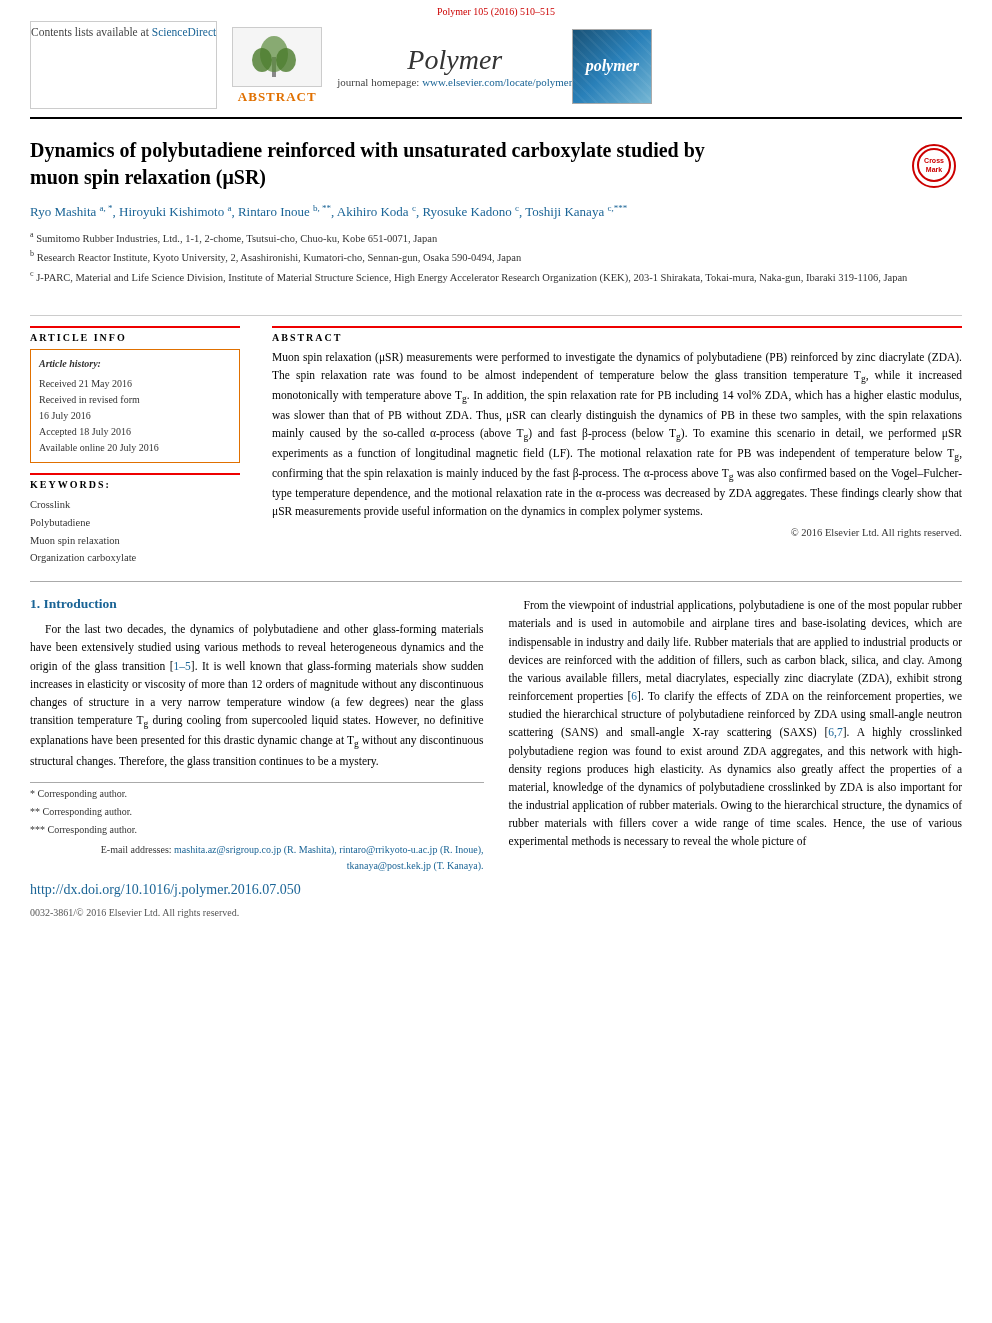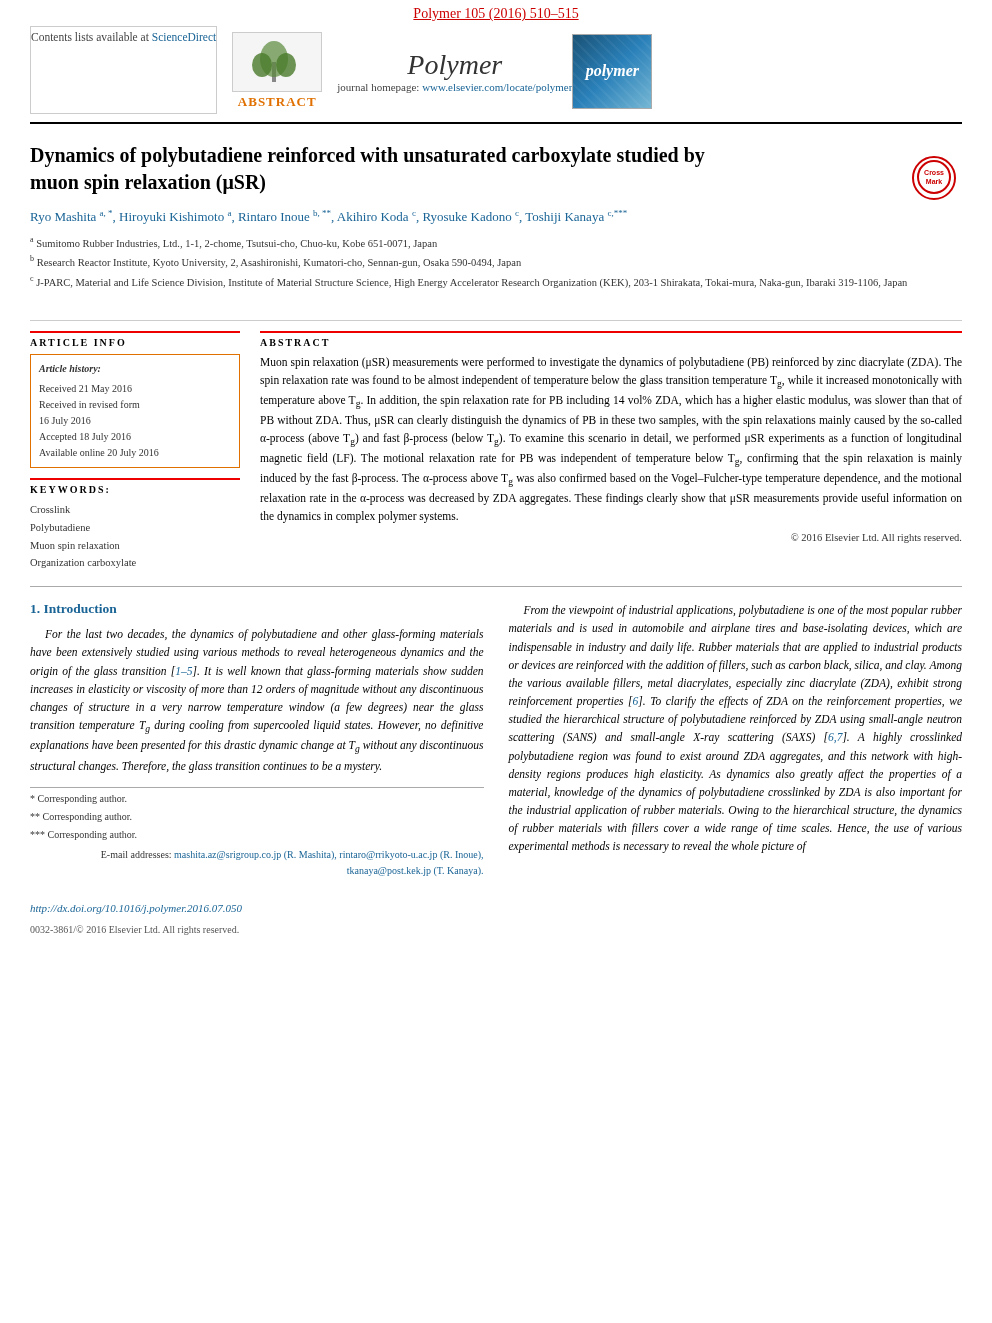--- a/index.html
+++ b/index.html
@@ -15,25 +15,24 @@
     .page {
       width: 992px;
       min-height: 1323px;
       background: #fff;
       padding: 0;
     }
 
     
     .top-bar {
       text-align: center;
-      font-size: 14px;
+      font-size: 10px;
       color: #c00;
       padding: 6px 0 4px 0;
       border-bottom: none;
-      text-decoration: underline;
     }
 
     
     .header-section {
       display: flex;
       flex-direction: row;
       border-bottom: 2px solid #000;
       padding-bottom: 6px;
       margin: 0 30px;
     }
@@ -149,21 +148,21 @@
       font-size: 20px;
       font-weight: bold;
       color: #000;
       line-height: 1.35;
       padding: 18px 0 10px 0;
       max-width: 75%;
     }
 
     .title-crossmark-row {
       display: flex;
-      align-items: flex-end;
+      align-items: center;
       justify-content: space-between;
     }
 
     .crossmark-badge {
       width: 50px;
       height: 50px;
       margin-top: 18px;
       flex-shrink: 0;
     }
 
@@ -211,21 +210,21 @@
       margin-bottom: 2px;
     }
 
     .affiliations sup {
       font-size: 8px;
     }
 
     
     .two-col {
       display: flex;
-      gap: 20px;
+      gap: 32px;
       padding-top: 10px;
     }
 
     .left-col {
       width: 210px;
       flex-shrink: 0;
     }
 
     .right-col {
       flex: 1;
@@ -326,21 +325,20 @@
     .body-text {
       font-size: 11.5px;
       line-height: 1.58;
       color: #000;
       text-align: justify;
     }
 
     .body-text p {
       margin-bottom: 8px;
       text-indent: 0;
-      font-style: italic;
     }
 
     .body-text .indent {
       text-indent: 15px;
     }
 
     .body-text a, .inline-link {
       color: #1a6496;
       text-decoration: none;
     }
@@ -354,23 +352,22 @@
       color: #333;
       line-height: 1.6;
     }
 
     .footnote-item {
       margin-bottom: 2px;
     }
 
     .doi-line {
       color: #1a6496;
-      font-size: 11px;
-      margin-top: 21px;
-      font-style: italic;
+      font-size: 14px;
+      margin-top: 5px;
     }
 
     .issn-line {
       font-size: 10px;
       color: #555;
       margin-top: 4px;
     }
 
     
     .author-emails {

